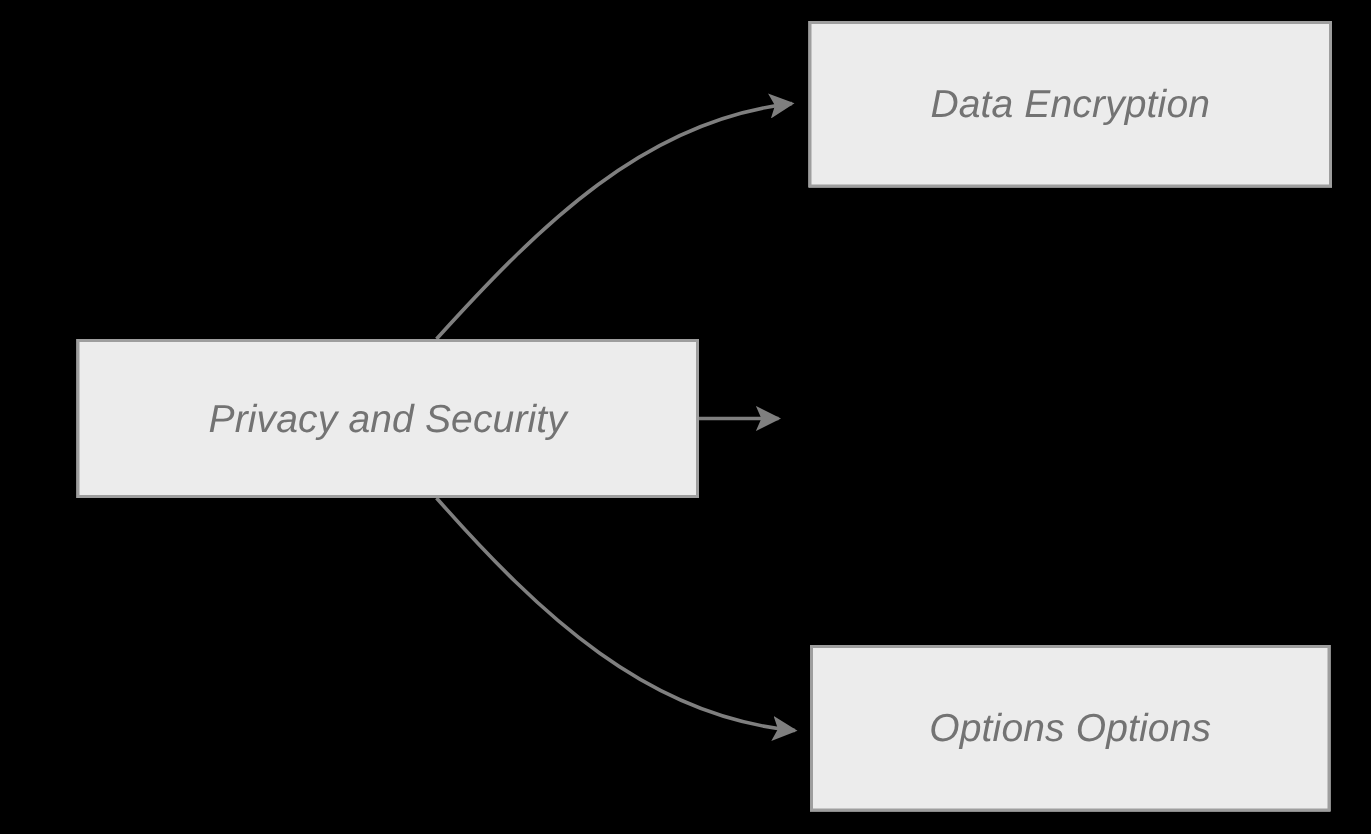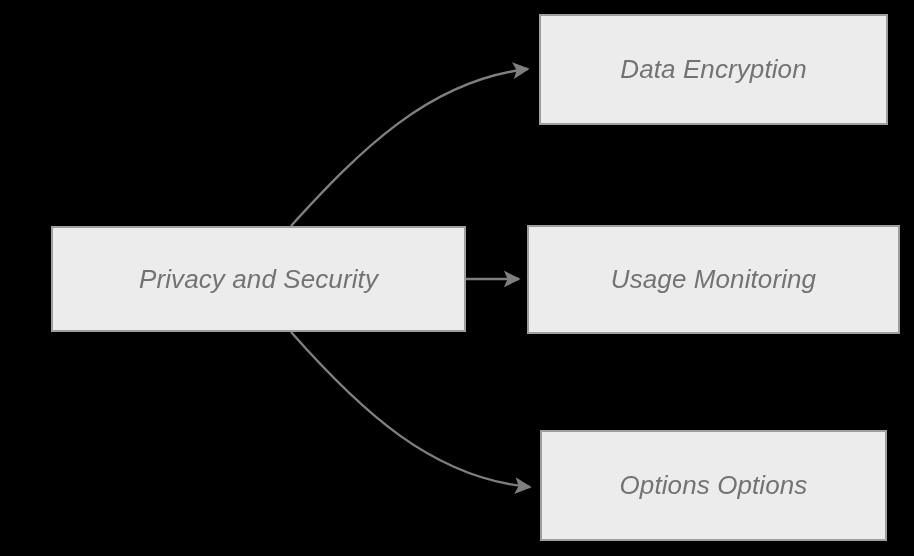--- a/index.html
+++ b/index.html
@@ -66,21 +66,18 @@
   </svg>
 
   <div class="node" id="node-source">
     <span class="node-label">Privacy and Security</span>
   </div>
 
   <div class="node" id="node-target-0">
     <span class="node-label">Data Encryption</span>
   </div>
 
-  <div class="node" id="node-target-1">
-    <span class="node-label">Usage Monitoring</span>
-  </div>
 
   <div class="node" id="node-target-2">
     <span class="node-label">Options Options</span>
   </div>
 
 </div>
 
 </body></html>

